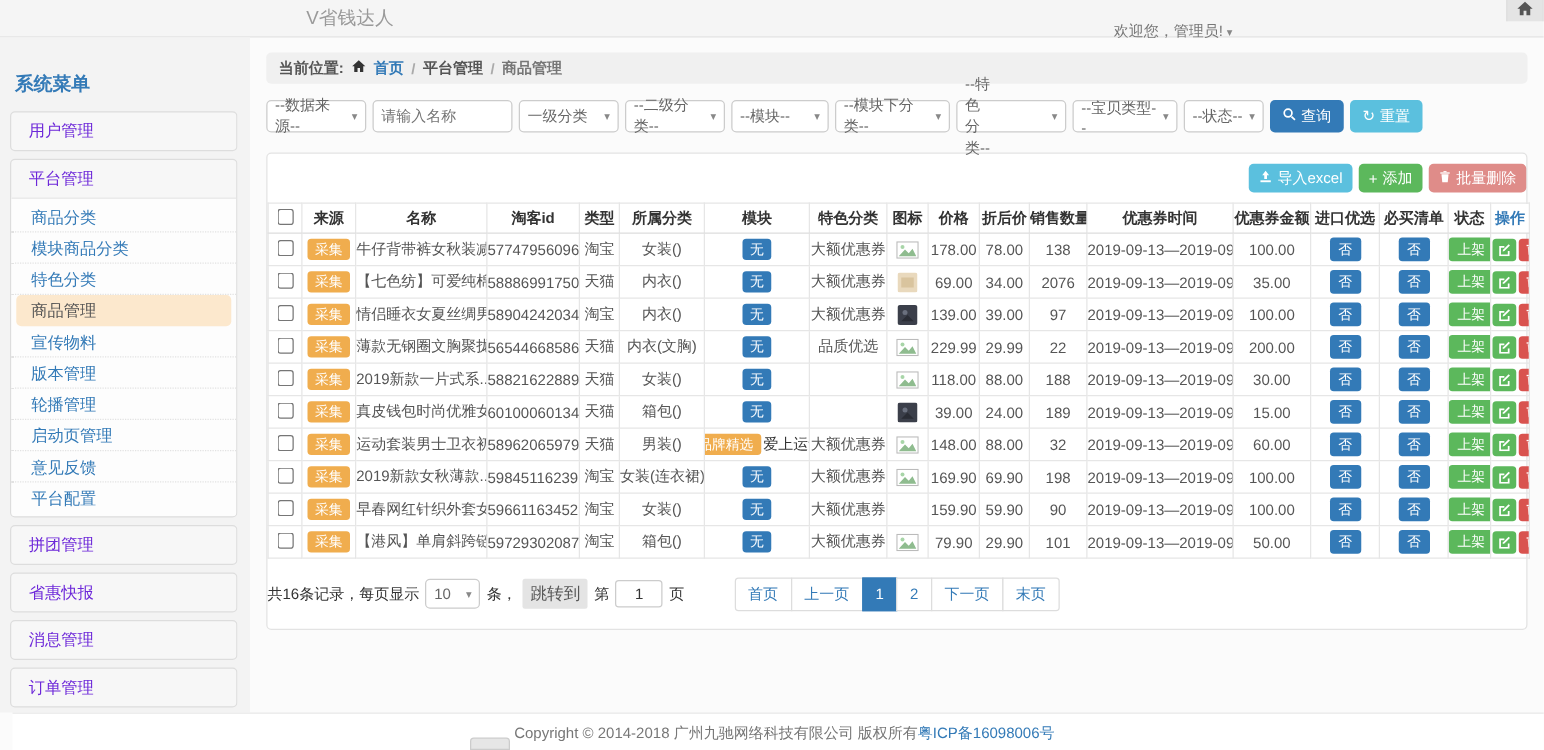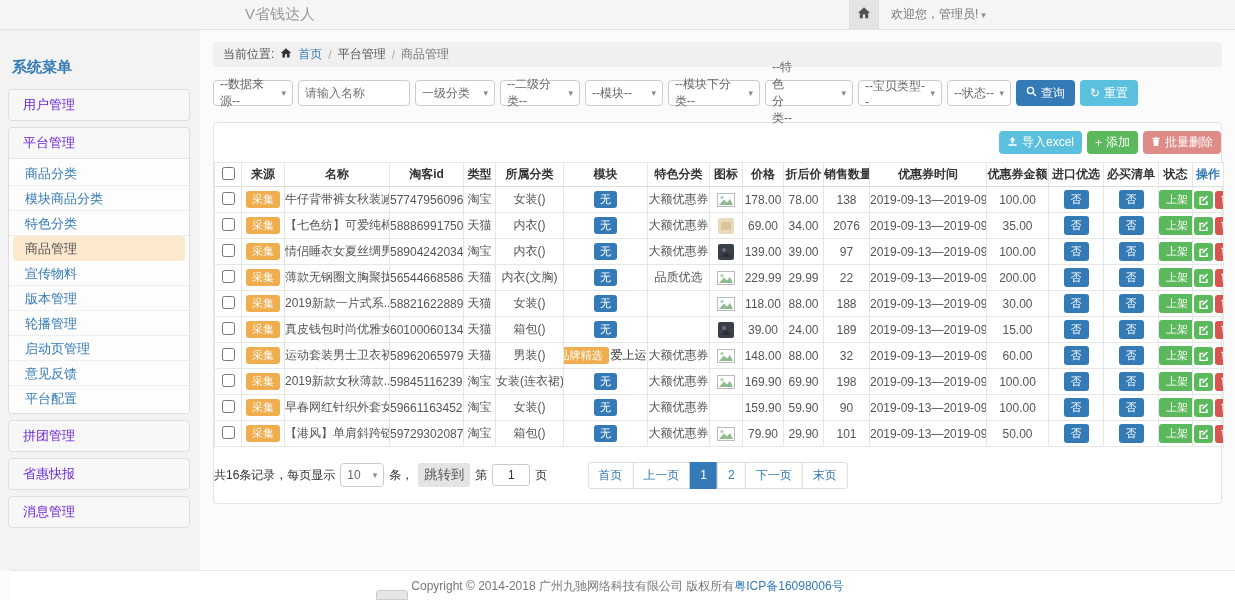--- a/index.html
+++ b/index.html
@@ -12,21 +12,21 @@
     font-family:"Liberation Sans","DejaVu Sans",sans-serif;
     background:#fbfbfb; position:relative; font-size:12px; color:#333;
   }
   
   .app-header{
     position:absolute; top:0; left:0; width:1235px; height:30px;
     background:#f5f5f5; border-bottom:1px solid #e3e3e3;
     display:flex; align-items:center;
   }
   .brand{margin-left:245px; font-size:15px; color:#9a9a9a;}
-  .header-right{margin-left:auto; display:flex; align-items:center; height:100%;}
+  .header-right{margin-left:auto; display:flex; align-items:flex-end; height:100%;flex-direction:column;}
   .home-btn{
     width:30px; height:100%; background:#e4e4e4; display:flex;
     align-items:center; justify-content:center; cursor:pointer;
     border-left:1px solid #ddd; border-right:1px solid #ddd;
   }
   .welcome{margin:0 14px 0 12px; color:#777; cursor:pointer; width:330px;}
   .caret{font-size:9px; color:#888; margin-left:3px;}
   
   .sidebar-strip{position:absolute; left:0; top:30px; width:200px; height:540px; background:#f3f3f3;}
   .sidebar{position:absolute; left:8px; top:44px; width:182px; height:526px; overflow:hidden;}
@@ -40,21 +40,21 @@
   }
   .sub-item:last-child{border-bottom:none;}
   .sub-item.active{
     background:var(--sidebar-active-bg); border-radius:4px; margin:0 4px;
     padding-left:12px; color:#555; border-bottom:none;
   }
   
   .main{position:absolute; left:213px; top:42px; width:1009px;}
   .breadcrumb{
     height:25px; background:#f0f0f0; border-radius:4px; display:flex;
-    align-items:center; gap:6px; padding:0 10px; color:#555;
+    align-items:center; gap:6px; padding:0 10px; color:#555;font-weight:bold;
   }
   .breadcrumb .link{color:var(--primary); cursor:pointer;}
   .breadcrumb .sep{color:#aaa;}
   .filter-bar{display:flex; gap:5px; margin-top:13px; align-items:center;}
   .sel,.txt{
     height:26px; border:1px solid #ccc; border-radius:4px; background:#fff;
     display:flex; align-items:center; padding:0 6px; color:#666; cursor:pointer;
   }
   .sel{justify-content:space-between;}
   .txt input{border:none; outline:none; width:100%; font-size:12px; color:#555; background:transparent;}
@@ -160,20 +160,23 @@
         </div>
       </div>
       <div class="panel">
         <div class="panel-heading">拼团管理</div>
       </div>
       <div class="panel">
         <div class="panel-heading">省惠快报</div>
       </div>
       <div class="panel">
         <div class="panel-heading">消息管理</div>
+      </div>
+      <div class="panel">
+        <div class="panel-heading">订单管理</div>
       </div>
     </div>
 </aside>
 
 <main class="main">
   <div class="breadcrumb">
     <span>当前位置:</span>
     <span>
       <svg width="12" height="12" viewBox="0 0 16 16">
           <path d="M8 1.5 L15 8 H12.8 V14 H9.3 V9.8 H6.7 V14 H3.2 V8 H1 Z" fill="#333"></path>

